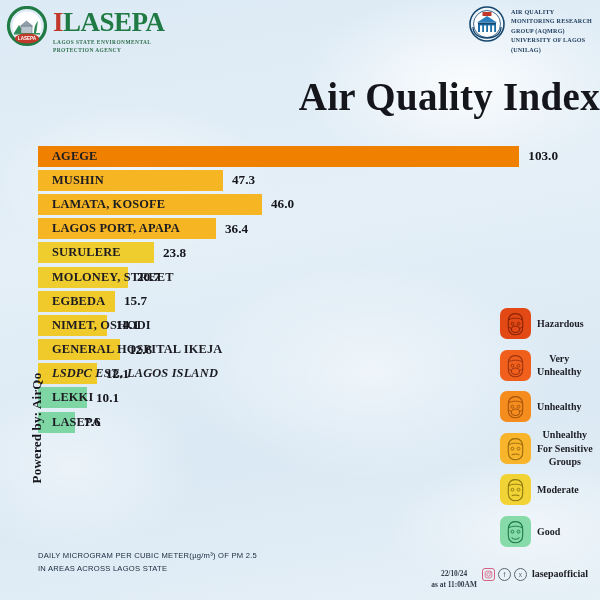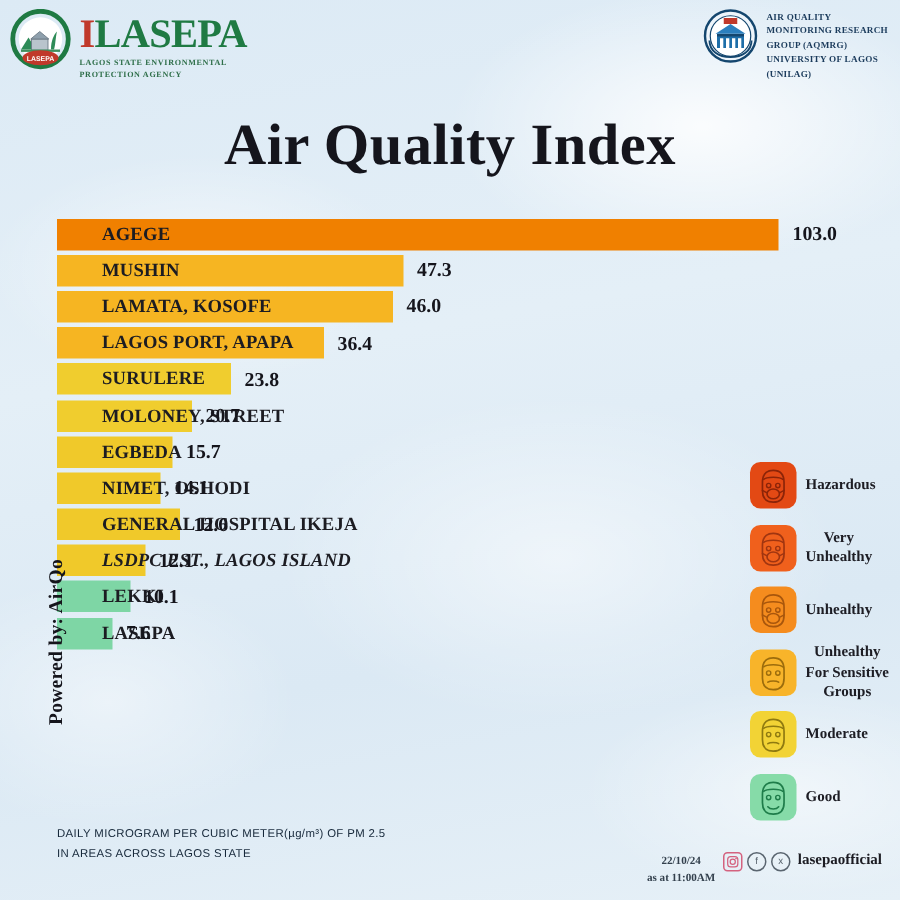--- a/index.html
+++ b/index.html
@@ -30,29 +30,29 @@
   .brand-rest{color:#1f7a43;}
   .brand-sub{font-size:5.4px;color:#2f6f4a;font-weight:bold;letter-spacing:.45px;
     line-height:1.5;margin-top:2px;text-transform:uppercase;}
 
   .hdr-right{position:absolute;right:8px;top:5px;display:flex;align-items:flex-start;gap:5px;}
   .unilag-seal{width:38px;height:38px;flex:0 0 38px;}
   .aqmrg-text{font-size:6.1px;font-weight:bold;color:#1b3b5c;line-height:1.55;
     letter-spacing:.2px;padding-top:3px;}
 
   
-  .title{position:absolute;left:0;right:0;top:74px;text-align:center;
+  .title{position:absolute;left:0;right:0;top:74px;text-align:right;
     font-family:"Liberation Serif",serif;font-weight:bold;font-size:39px;
     color:#15151c;letter-spacing:.3px;}
 
   
   .chart{position:absolute;left:38px;top:144px;width:520px;}
   .row{position:relative;height:24.2px;display:flex;align-items:center;}
   .bar{height:21px;border-radius:0;display:flex;align-items:center;
-    box-sizing:border-box;padding-left:30px;}
+    box-sizing:border-box;padding-left:14px;}
   .bar-label{font-family:"Liberation Serif",serif;font-weight:bold;
     font-size:12.4px;color:#1c1c22;white-space:nowrap;letter-spacing:.15px;}
   .bar-value{font-family:"Liberation Serif",serif;font-weight:bold;
     font-size:13.2px;color:#15151c;margin-left:9px;white-space:nowrap;}
 
   
   .legend{position:absolute;left:500px;top:303px;width:100px;}
   .legend-row{display:flex;align-items:center;gap:6px;height:41.5px;}
   .legend-chip{width:31px;height:31px;border-radius:7px;flex:0 0 31px;
     display:flex;align-items:center;justify-content:center;}
@@ -137,21 +137,21 @@
   <div class="title">Air Quality Index</div>
 
   <div class="chart" id="chart">
       <div class="row">
         <div class="bar" style="width: 502px; background: rgb(240, 128, 0);">
           <span class="bar-label">AGEGE</span>
         </div>
         <span class="bar-value">103.0</span>
       </div>
       <div class="row">
-        <div class="bar" style="width: 231px; background: rgb(246, 181, 34);">
+        <div class="bar" style="width: 185px; background: rgb(246, 181, 34);">
           <span class="bar-label">MUSHIN</span>
         </div>
         <span class="bar-value">47.3</span>
       </div>
       <div class="row">
         <div class="bar" style="width: 224px; background: rgb(246, 181, 34);">
           <span class="bar-label">LAMATA, KOSOFE</span>
         </div>
         <span class="bar-value">46.0</span>
       </div>

